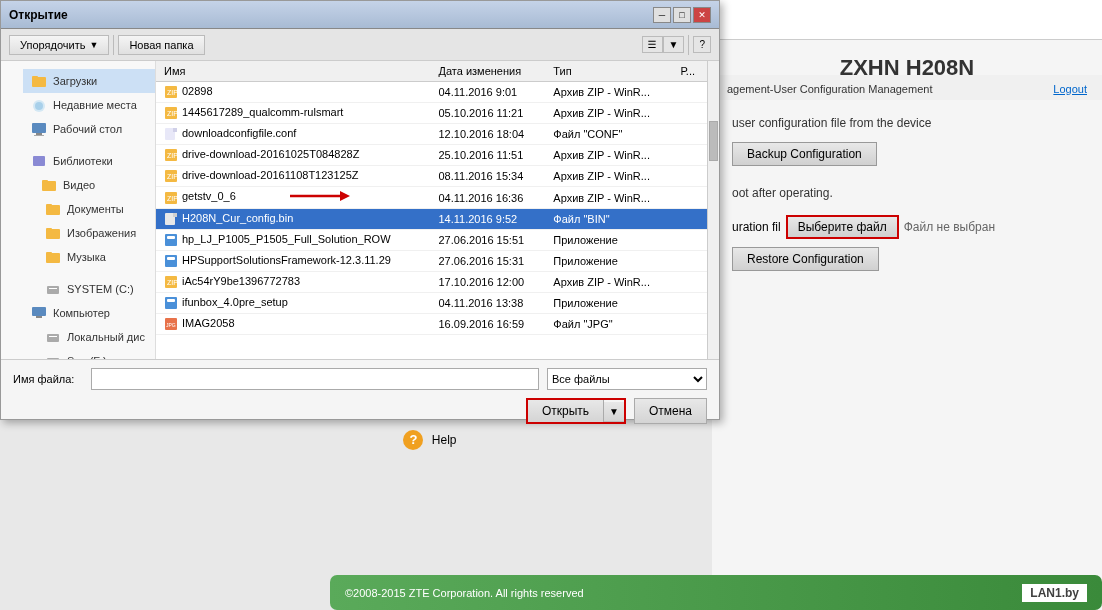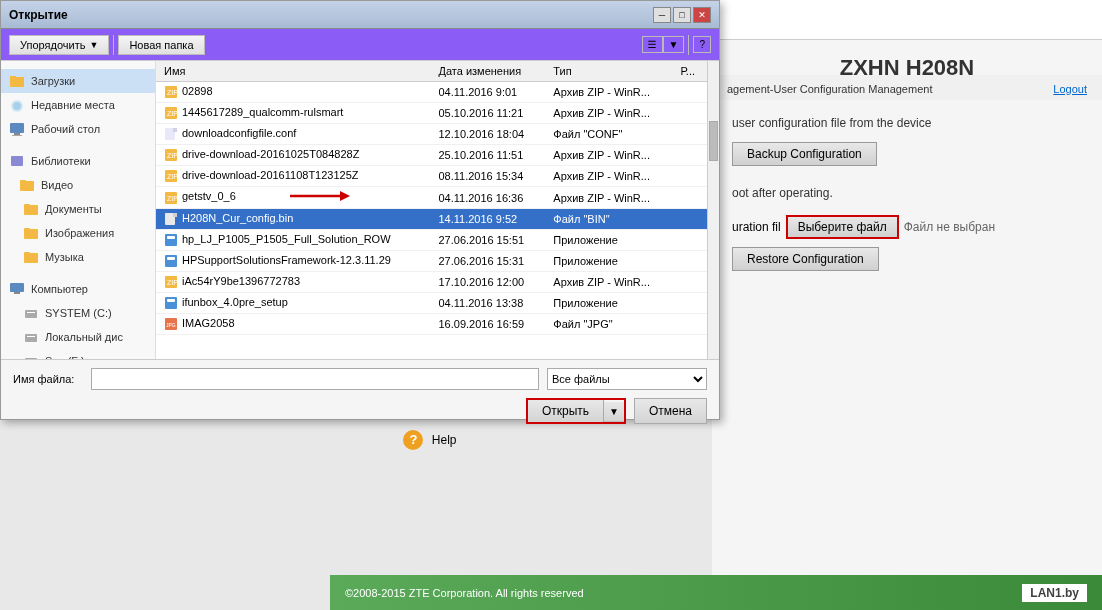--- a/index.html
+++ b/index.html
@@ -165,20 +165,21 @@
       left: 330px;
       right: 0;
       height: 35px;
       background: linear-gradient(to right, #5aaa5a, #3a8a3a);
       display: flex;
       align-items: center;
       justify-content: space-between;
       padding: 0 15px;
       color: white;
       font-size: 11px;
+      border-radius: 7px;
     }
 
     .lan1-badge {
       background: #fff;
       color: #404040;
       font-weight: bold;
       padding: 2px 8px;
       font-size: 12px;
     }
 
@@ -204,21 +205,21 @@
       justify-content: space-between;
     }
 
     .dialog-title-text {
       font-size: 12px;
       font-weight: bold;
       color: #000;
     }
 
     .dialog-toolbar {
-      background: #8b5cf6;
+      background: #e5e5e5;
       height: 32px;
       display: flex;
       align-items: center;
       padding: 0 8px;
       border-bottom: 1px solid #ccc;
     }
 
     .toolbar-btn {
       background: linear-gradient(to bottom, #f5f5f5, #e0e0e0);
       border: 1px solid #bbb;
@@ -251,20 +252,21 @@
     }
 
     .nav-item {
       display: flex;
       align-items: center;
       padding: 4px 8px;
       cursor: pointer;
       gap: 6px;
       font-size: 11px;
       color: #333;
+      margin-left: 22px;
     }
     .nav-item.selected { background: #cce0f5; }
 
     .nav-icon {
       width: 16px;
       height: 16px;
       flex-shrink: 0;
     }
 
     .file-pane {
@@ -513,33 +515,33 @@
         <span>Изображения</span>
       </div>
       <div class="nav-item" style="padding-left:22px;">
         <svg class="nav-icon" viewBox="0 0 16 16">
             <rect x="1" y="4" width="14" height="10" fill="#f4b942" rx="1"></rect>
             <rect x="1" y="3" width="6" height="3" fill="#f4b942" rx="1"></rect>
           </svg>
         <span>Музыка</span>
       </div>
       <div style="height:8px;"></div>
+      <div class="nav-item" style="padding-left:22px;">
+        <svg class="nav-icon" viewBox="0 0 16 16">
+            <rect x="2" y="5" width="12" height="8" fill="#aaa" rx="1"></rect>
+            <rect x="4" y="7" width="8" height="1" fill="#fff"></rect>
+          </svg>
+        <span>SYSTEM (C:)</span>
+      </div>
       <div class="nav-item">
         <svg class="nav-icon" viewBox="0 0 16 16">
             <rect x="1" y="2" width="14" height="9" fill="#5a8abf" rx="1"></rect>
             <rect x="5" y="11" width="6" height="2" fill="#888"></rect>
           </svg>
         <span>Компьютер</span>
-      </div>
-      <div class="nav-item" style="padding-left:22px;">
-        <svg class="nav-icon" viewBox="0 0 16 16">
-            <rect x="2" y="5" width="12" height="8" fill="#aaa" rx="1"></rect>
-            <rect x="4" y="7" width="8" height="1" fill="#fff"></rect>
-          </svg>
-        <span>SYSTEM (C:)</span>
       </div>
       <div class="nav-item" style="padding-left:22px;">
         <svg class="nav-icon" viewBox="0 0 16 16">
             <rect x="2" y="5" width="12" height="8" fill="#aaa" rx="1"></rect>
             <rect x="4" y="7" width="8" height="1" fill="#fff"></rect>
           </svg>
         <span>Локальный дис</span>
       </div>
       <div class="nav-item" style="padding-left:22px;">
         <svg class="nav-icon" viewBox="0 0 16 16">

